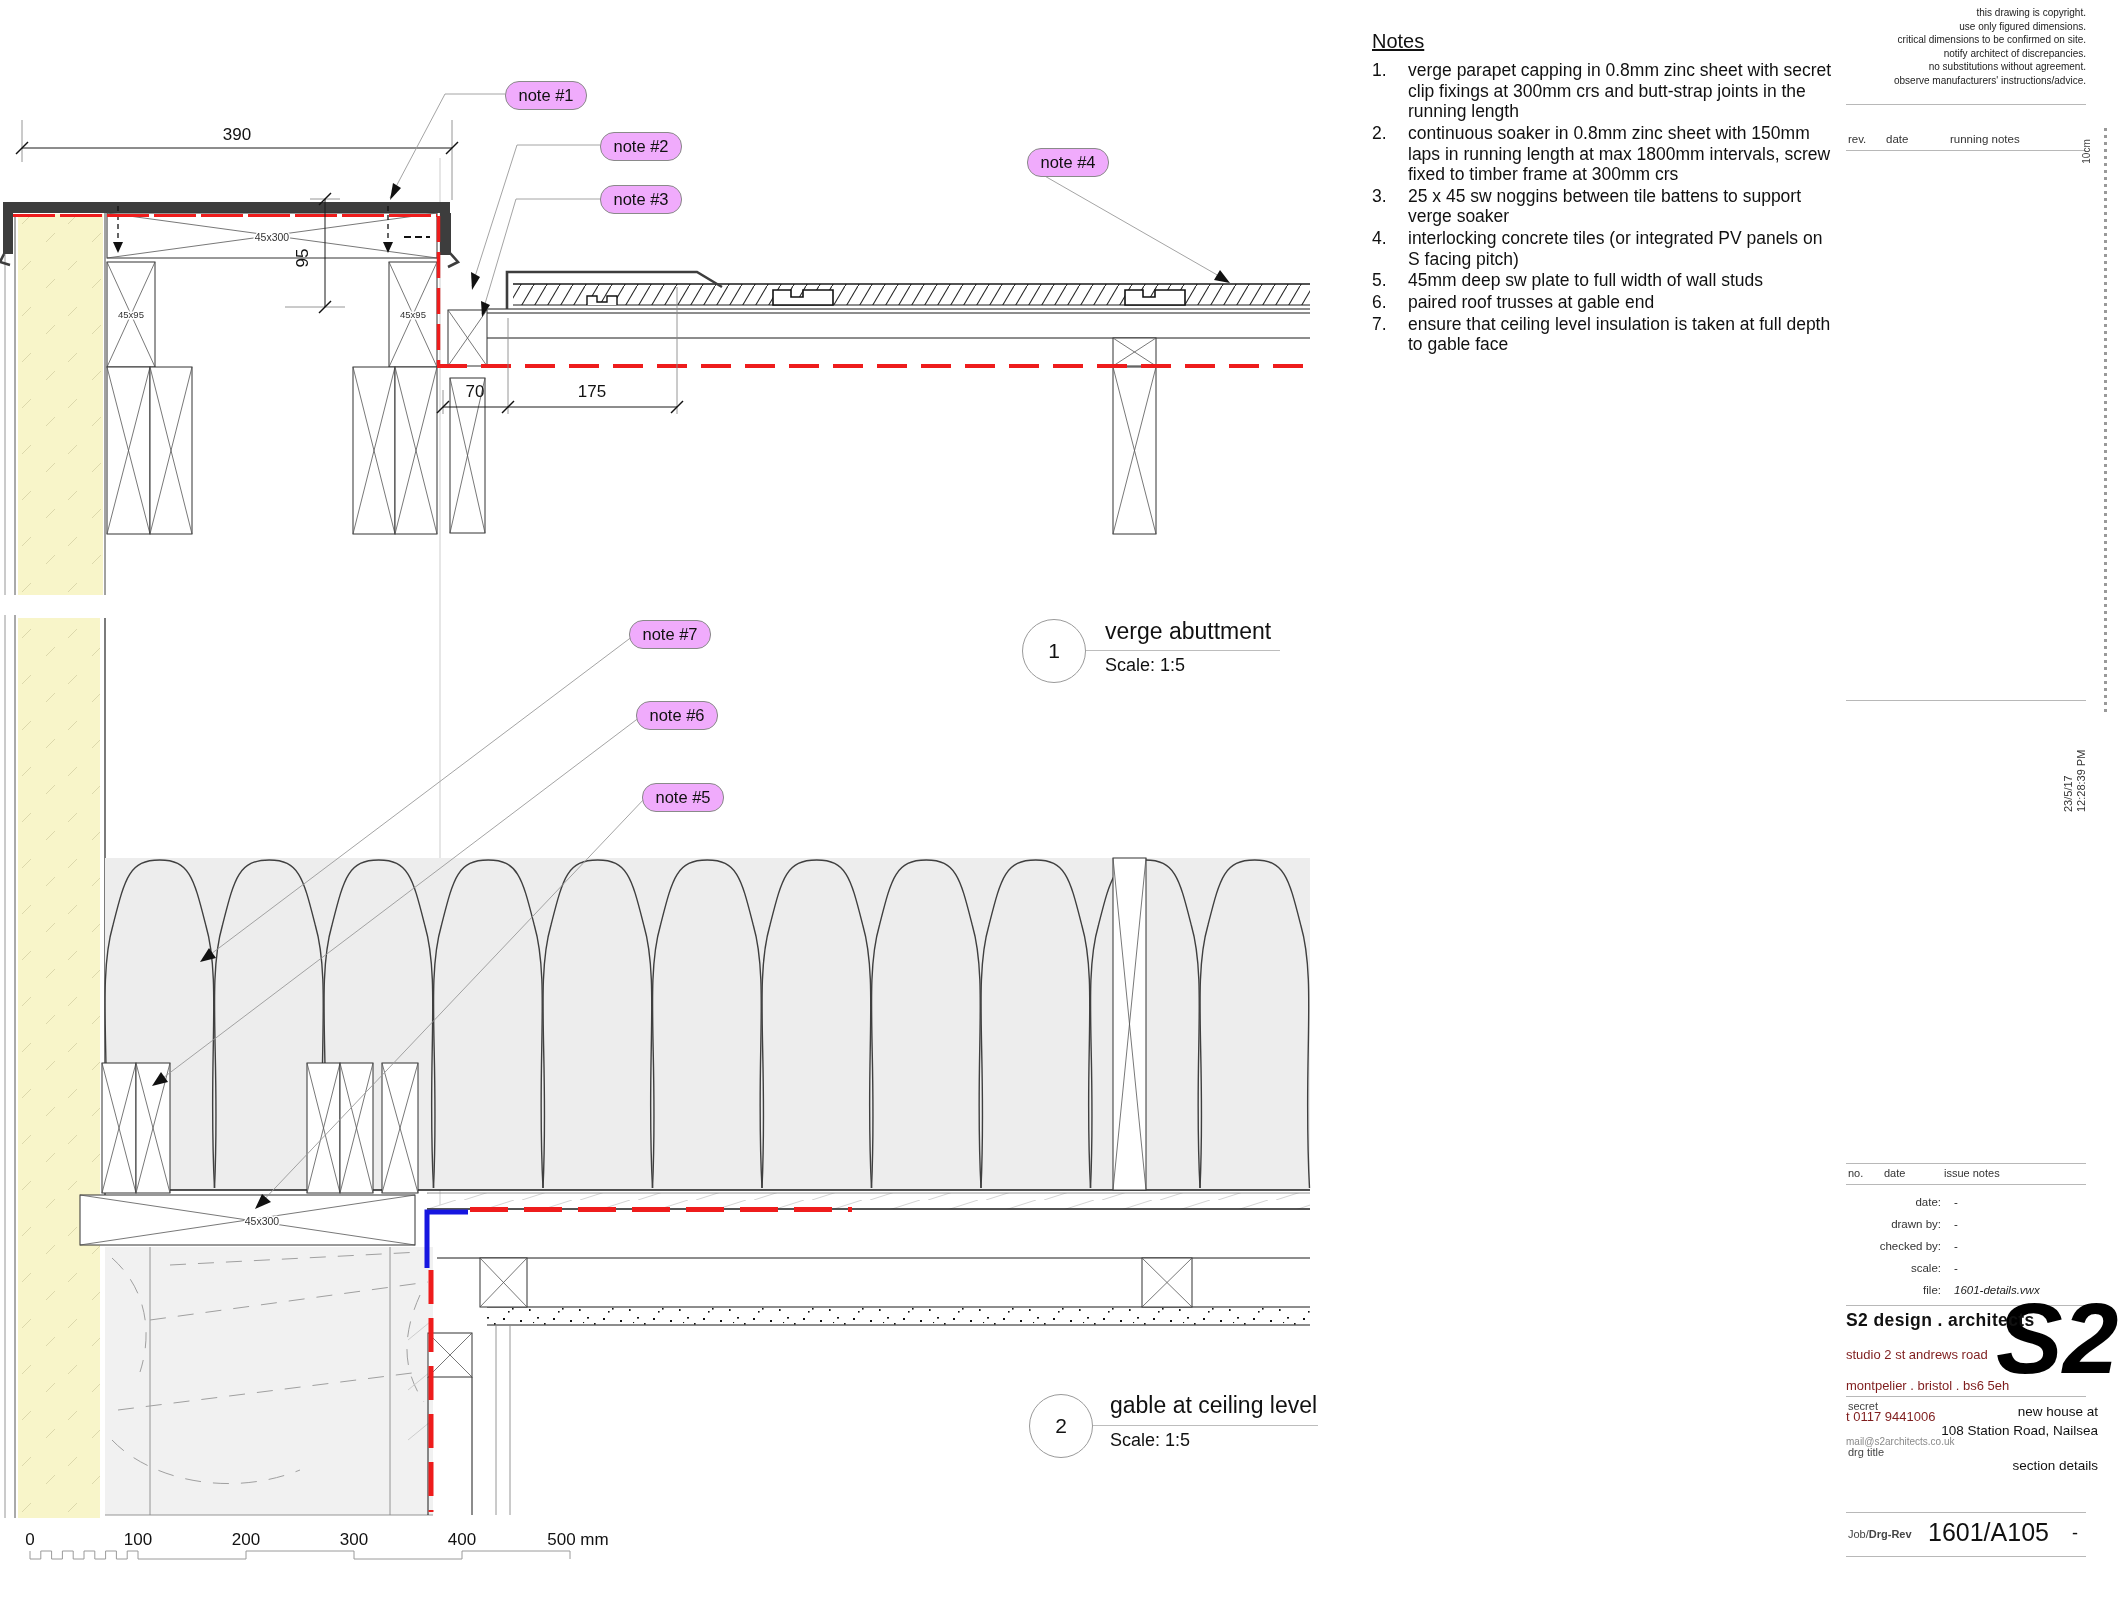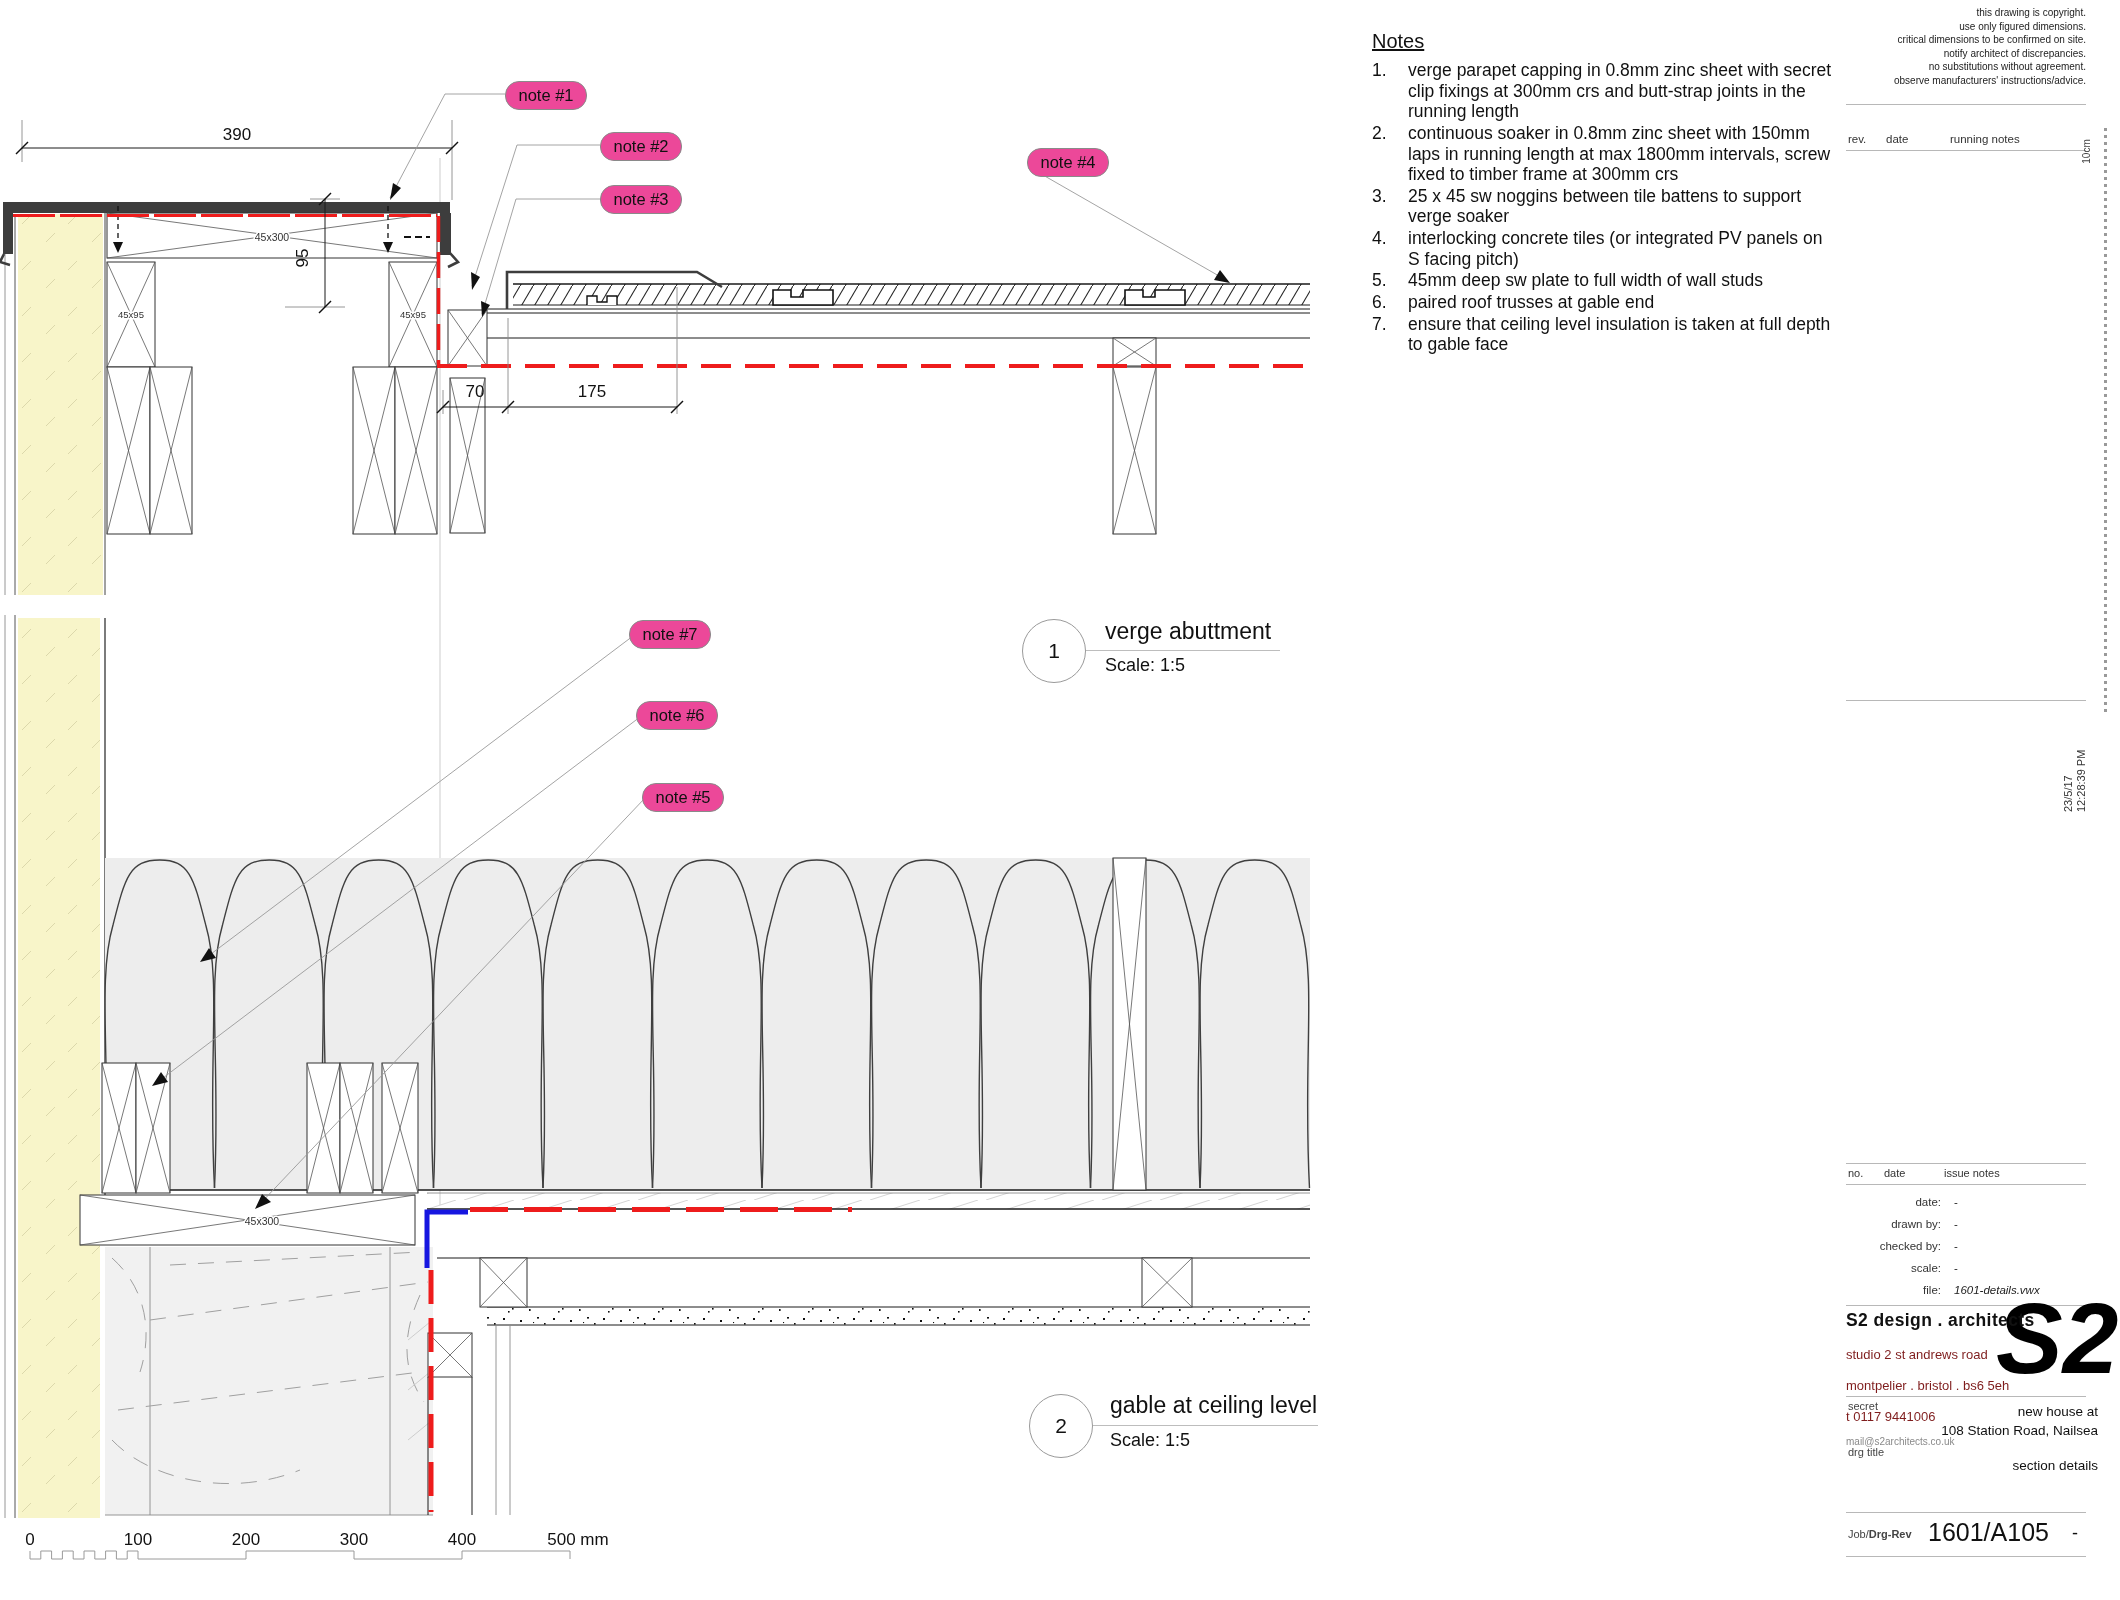--- a/index.html
+++ b/index.html
@@ -19,21 +19,21 @@
   .bluln{stroke:var(--blue);fill:none;}
   .dimtx{font-size:17px;fill:#111;}
   .mlab{font-size:10.5px;fill:#333;paint-order:stroke;stroke:#fff;stroke-width:3px;}
   .mlab2{font-size:9.5px;fill:#333;paint-order:stroke;stroke:#fff;stroke-width:3px;}
   .sbtx{font-size:17px;fill:#111;}
   .leader{stroke:#9a9a9a;stroke-width:.9;fill:none;}
   .arr{fill:#111;}
 
   
   .bubble{position:absolute;width:80px;height:27px;border:1.2px solid #8a8a8a;
-    border-radius:14px;background:#ec4899;display:flex;align-items:center;justify-content:center;
+    border-radius:14px;background:#f0abfc;display:flex;align-items:center;justify-content:center;
     font-size:16.5px;color:#111;z-index:5;}
 
   
   .dcircle{position:absolute;width:62px;height:62px;border:1.2px solid #9a9a9a;border-radius:50%;
     background:#fff;display:flex;align-items:center;justify-content:center;font-size:21px;z-index:5;}
   .dline{position:absolute;height:1px;background:#bdbdbd;z-index:4;}
   .dtitle{position:absolute;font-size:23px;color:#111;z-index:5;}
   .dscale{position:absolute;font-size:18px;color:#111;z-index:5;}
 
   

